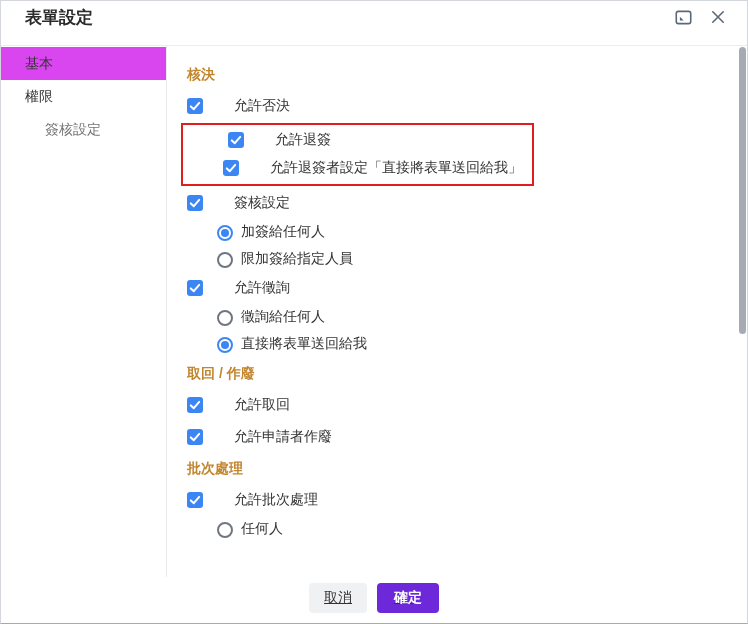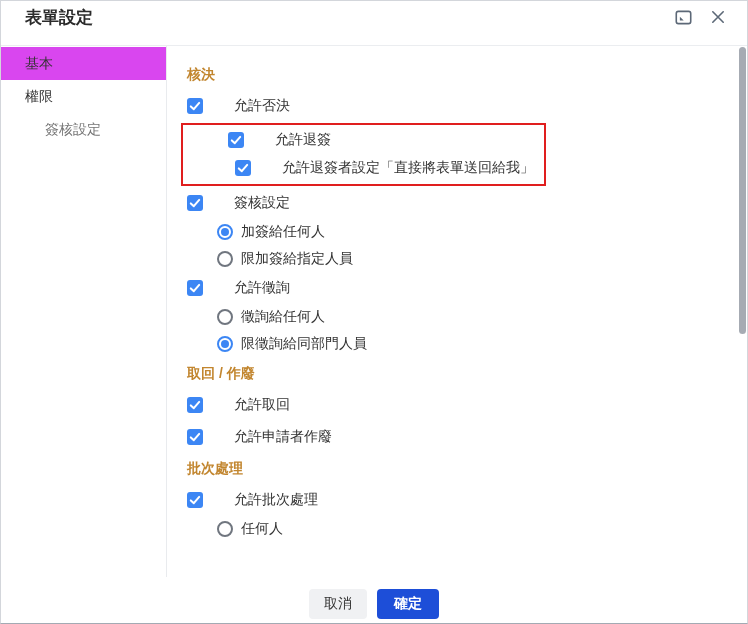--- a/index.html
+++ b/index.html
@@ -28,49 +28,49 @@
   .section-title.spaced{margin-top:12px;}
   .chk-row{display:flex;align-items:center;margin-bottom:8px;gap:23px;}
   .chk-row.mb14{margin-bottom:14px;}
   .chk-row.mb11{margin-bottom:11px;}
   .checkbox{
     width:16px;height:16px;flex:0 0 16px;border-radius:3px;background:#3c86f4;
     display:flex;align-items:center;justify-content:center;cursor:pointer;box-sizing:border-box;
   }
   .chk-label{margin-left:8px;font-size:14px;color:#333;}
   .radio-group{margin:0 0 11px 30px;}
-  .radio-row{display:flex;align-items:center;margin-bottom:9px;}
+  .radio-row{display:flex;align-items:flex-end;margin-bottom:9px;}
   .radio-row:last-child{margin-bottom:0;}
   .radio{
     width:16px;height:16px;flex:0 0 16px;border-radius:50%;box-sizing:border-box;
     border:2px solid #70767f;background:#fff;cursor:pointer;position:relative;
   }
   .radio.selected{border-color:#3c86f4;}
   .radio.selected::after{
     content:"";position:absolute;left:2px;top:2px;width:8px;height:8px;border-radius:50%;background:#3c86f4;
   }
   .radio-label{margin-left:8px;font-size:14px;color:#333;}
   
   .highlight-box{
     display:inline-block;border:2px solid #e01e1e;margin:0 0 8px -6px;
     padding:6px 10px 7px 4px;
   }
   .highlight-box .chk-row{margin-bottom:10px;margin-left:41px;}
-  .highlight-box .chk-row:last-child{margin-bottom:0;margin-left:30px;padding-left:18px;}
+  .highlight-box .chk-row:last-child{margin-bottom:0;margin-left:18px;padding-left:18px;}
   
   .dlg-footer{
-    height:42px;flex:0 0 42px;display:flex;align-items:flex-end;justify-content:center;gap:10px;
-    padding-bottom:4px;box-sizing:content-box;
+    height:42px;flex:0 0 42px;display:flex;align-items:center;justify-content:center;gap:10px;
+    padding-bottom:4px;box-sizing:content-box;text-decoration:underline;
   }
   .btn{
     height:30px;border:none;border-radius:4px;font-size:14px;padding:0 15px;cursor:pointer;
     font-family:"Liberation Sans",sans-serif;
   }
   .btn-cancel{background:#f0f1f3;color:#333;}
-  .btn-confirm{background:#1d4ed8;color:#fff;font-weight:bold;padding:0 17px;}
+  .btn-confirm{background:#6d28d9;color:#fff;font-weight:bold;padding:0 17px;}
   
   .scroll-thumb{
     position:absolute;right:1px;top:46px;width:7px;height:287px;background:#a6abb3;border-radius:4px;cursor:pointer;
   }
 </style>
 </head>
 <body>
 
 <div class="dialog">
 
@@ -158,21 +158,21 @@
         <span class="chk-label">允許徵詢</span>
       </div>
 
       <div class="radio-group">
         <div class="radio-row">
           <span class="radio"></span>
           <span class="radio-label">徵詢給任何人</span>
         </div>
         <div class="radio-row">
           <span class="radio selected"></span>
-          <span class="radio-label">限徵詢給同部門人員</span>
+          <span class="radio-label">直接將表單送回給我</span>
         </div>
       </div>
 
       <div class="section-title spaced">取回 / 作廢</div>
 
       <div class="chk-row mb14">
         <span class="checkbox">
           <svg width="16" height="16" viewBox="0 0 16 16">
               <polyline points="3.8,8.4 6.8,11.2 12.2,4.9" fill="none" stroke="#fff" stroke-width="2" stroke-linecap="round" stroke-linejoin="round"></polyline>
             </svg>

